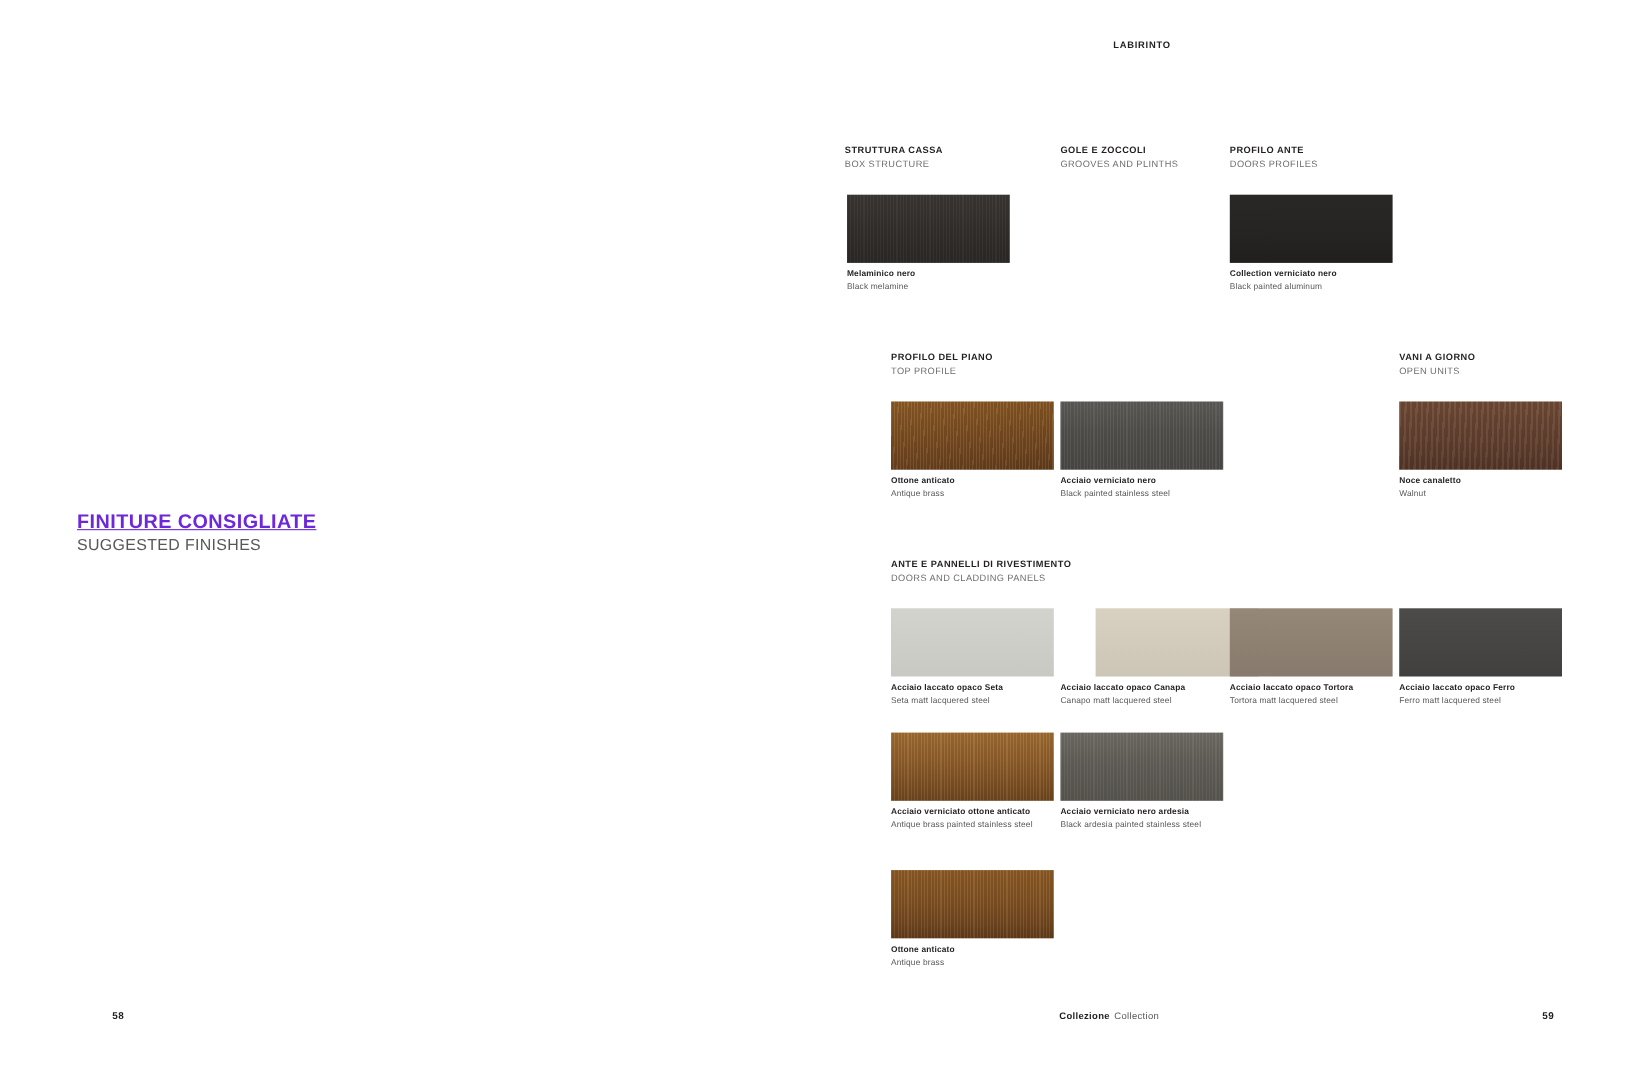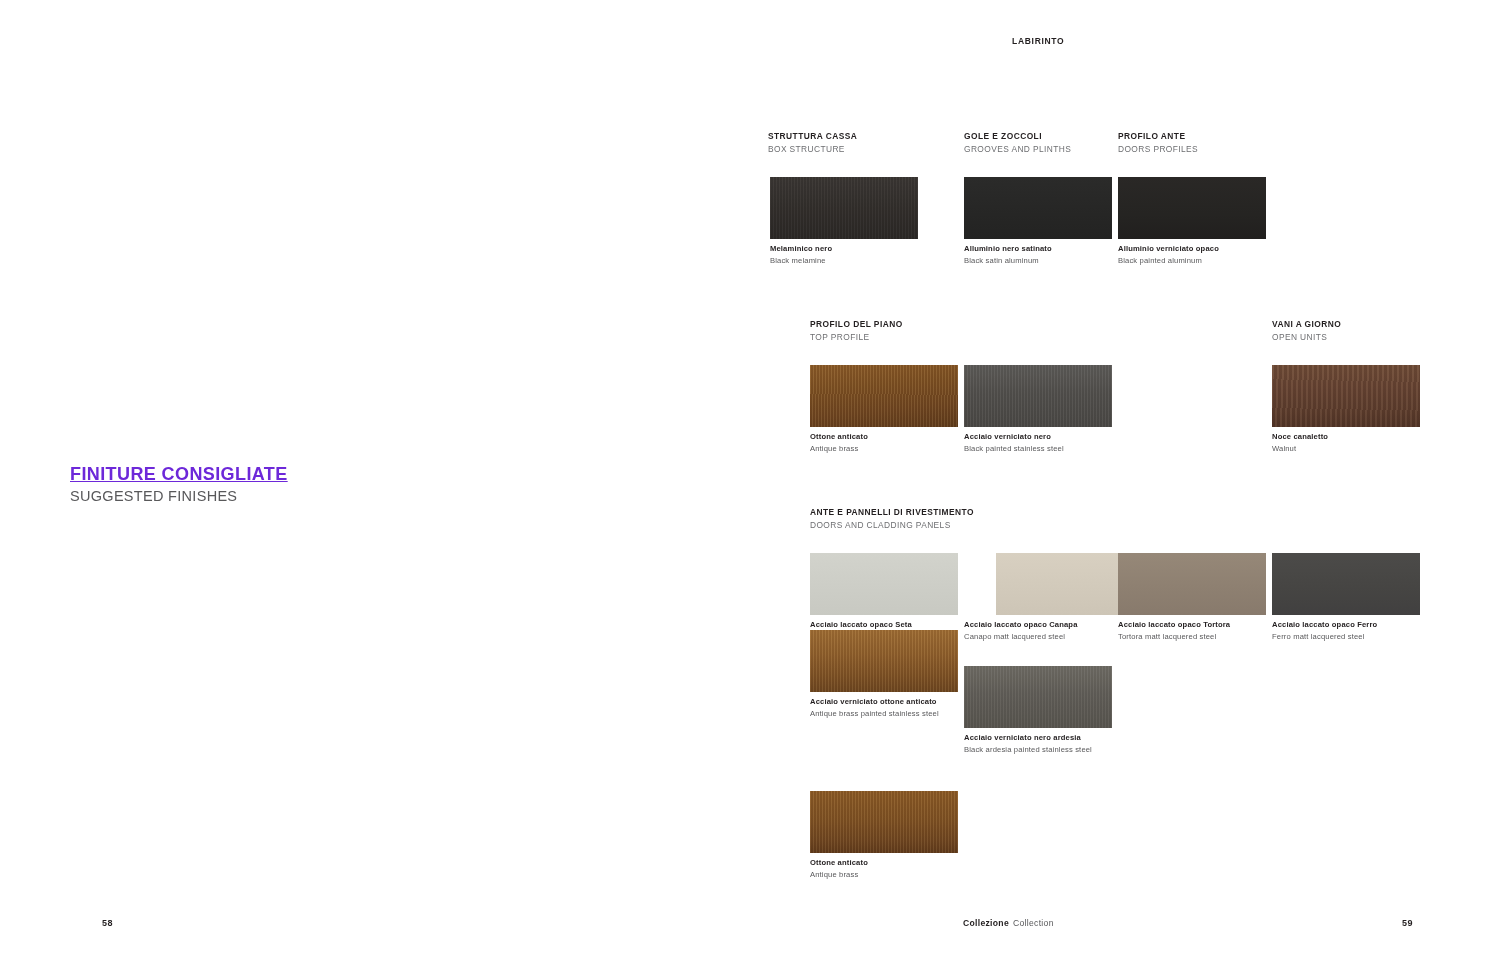--- a/index.html
+++ b/index.html
@@ -217,36 +217,29 @@
     <div class="cap">
       <div class="cap-it">Melaminico nero</div>
       <div class="cap-en">Black melamine</div>
     </div>
   </div>
 
   <div class="group-head" style="left:964px; top:131px;">
     <div class="group-title-it">GOLE E ZOCCOLI</div>
     <div class="group-title-en">GROOVES AND PLINTHS</div>
   </div>
-  <div class="swatch" style="left:964px; top:177px;">
-    <span class="chip tex-flat-black-satin"></span>
-    <div class="cap">
-      <div class="cap-it">Alluminio nero satinato</div>
-      <div class="cap-en">Black satin aluminum</div>
-    </div>
-  </div>
 
   <div class="group-head" style="left:1118px; top:131px;">
     <div class="group-title-it">PROFILO ANTE</div>
     <div class="group-title-en">DOORS PROFILES</div>
   </div>
   <div class="swatch" style="left:1118px; top:177px;">
     <span class="chip tex-flat-black-paint"></span>
     <div class="cap">
-      <div class="cap-it">Alluminio verniciato opaco</div>
+      <div class="cap-it">Collection verniciato nero</div>
       <div class="cap-en">Black painted aluminum</div>
     </div>
   </div>
 
   <div class="group-head" style="left:810px; top:319px;">
     <div class="group-title-it">PROFILO DEL PIANO</div>
     <div class="group-title-en">TOP PROFILE</div>
   </div>
   <div class="swatch" style="left:810px; top:365px;">
     <span class="chip tex-brass"></span>
@@ -302,21 +295,21 @@
     </div>
   </div>
   <div class="swatch" style="left:1272px; top:553px;border-radius:21px;">
     <span class="chip tex-ferro"></span>
     <div class="cap">
       <div class="cap-it">Acciaio laccato opaco Ferro</div>
       <div class="cap-en">Ferro matt lacquered steel</div>
     </div>
   </div>
 
-  <div class="swatch" style="left:810px; top:630px;text-decoration:underline;">
+  <div class="swatch" style="left:810px; top:666px;text-decoration:underline;">
     <span class="chip tex-brass2"></span>
     <div class="cap" style="width:150px;">
       <div class="cap-it">Acciaio verniciato ottone anticato</div>
       <div class="cap-en">Antique brass painted stainless steel</div>
     </div>
   </div>
   <div class="swatch" style="left:964px; top:666px;">
     <span class="chip tex-steel-ardesia"></span>
     <div class="cap">
       <div class="cap-it">Acciaio verniciato nero ardesia</div>

